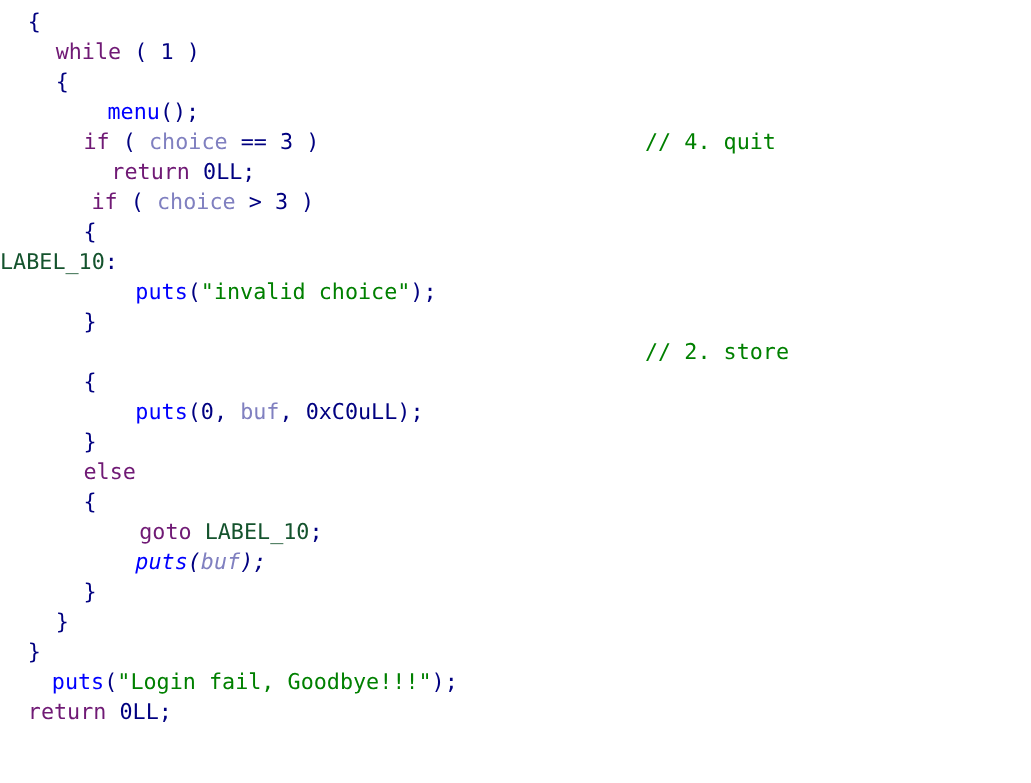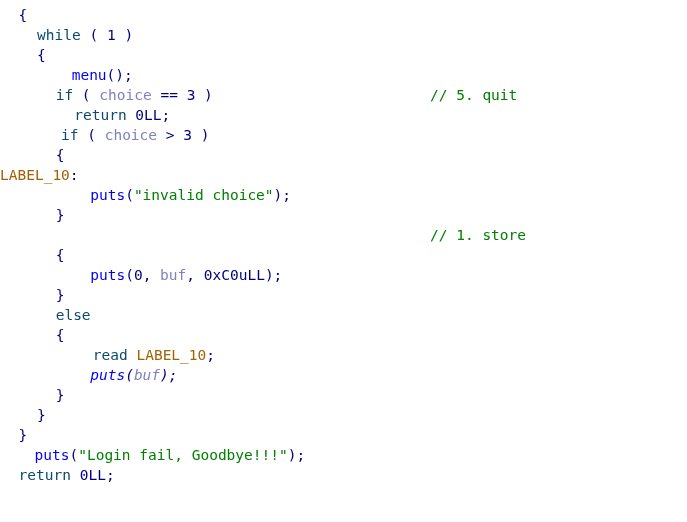--- a/index.html
+++ b/index.html
@@ -37,52 +37,52 @@
     white-space: pre;
   }
   .cmtseg {
     position: absolute;
     top: 0;
     left: 430px;
     white-space: pre;
   }
   
   .t-punct   { color: #000080; }   
-  .t-kw      { color: #0c4a6e; }   
+  .t-kw      { color: #701a75; }   
   .t-func    { color: #0000ff; margin-left: 16px; }   
   .t-var     { color: #8080c0; }   
   .t-str     { color: #008000; }   
   .t-cmt     { color: #008000; }   
-  .t-label   { color: #a16207; }   
+  .t-label   { color: #14532d; }   
   .t-num     { color: #000080; }
 </style>
 </head>
 <body>
 
 <div id="viewport">
   <div id="code">
       <div class="line"></div>
       <div class="line"><span class="codeseg" style="left: 18.56px;"><span class="t-punct">{</span></span></div>
       <div class="line"><span class="codeseg" style="left: 37.12px;"><span class="t-kw">while</span><span class="t-punct"> ( </span><span class="t-num">1</span><span class="t-punct"> )</span></span></div>
       <div class="line"><span class="codeseg" style="left: 37.12px;"><span class="t-punct">{</span></span></div>
       <div class="line"><span class="codeseg" style="left: 55.68px;"><span class="t-func">menu</span><span class="t-punct">();</span></span></div>
-      <div class="line"><span class="codeseg" style="left: 55.68px;"><span class="t-kw">if</span><span class="t-punct"> ( </span><span class="t-var">choice</span><span class="t-punct"> == </span><span class="t-num">3</span><span class="t-punct"> )</span></span><span class="cmtseg t-cmt">// 5. quit</span></div>
+      <div class="line"><span class="codeseg" style="left: 55.68px;"><span class="t-kw">if</span><span class="t-punct"> ( </span><span class="t-var">choice</span><span class="t-punct"> == </span><span class="t-num">3</span><span class="t-punct"> )</span></span><span class="cmtseg t-cmt">// 4. quit</span></div>
       <div class="line"><span class="codeseg" style="left: 74.24px;"><span class="t-kw">return</span><span class="t-punct"> </span><span class="t-num">0LL</span><span class="t-punct">;</span></span></div>
       <div class="line"><span class="codeseg" style="left: 61px;"><span class="t-kw">if</span><span class="t-punct"> ( </span><span class="t-var">choice</span><span class="t-punct"> &gt; </span><span class="t-num">3</span><span class="t-punct"> )</span></span></div>
       <div class="line"><span class="codeseg" style="left: 55.68px;"><span class="t-punct">{</span></span></div>
       <div class="line"><span class="codeseg" style="left: 0px;"><span class="t-label">LABEL_10</span><span class="t-punct">:</span></span></div>
       <div class="line"><span class="codeseg" style="left: 74.24px;"><span class="t-func">puts</span><span class="t-punct">(</span><span class="t-str">"invalid choice"</span><span class="t-punct">);</span></span></div>
       <div class="line"><span class="codeseg" style="left: 55.68px;"><span class="t-punct">}</span></span></div>
-      <div class="line"><span class="cmtseg t-cmt">// 1. store</span></div>
+      <div class="line"><span class="cmtseg t-cmt">// 2. store</span></div>
       <div class="line"><span class="codeseg" style="left: 55.68px;"><span class="t-punct">{</span></span></div>
       <div class="line"><span class="codeseg" style="left: 74.24px;"><span class="t-func">puts</span><span class="t-punct">(</span><span class="t-num">0</span><span class="t-punct">, </span><span class="t-var">buf</span><span class="t-punct">, </span><span class="t-num">0xC0uLL</span><span class="t-punct">);</span></span></div>
       <div class="line"><span class="codeseg" style="left: 55.68px;"><span class="t-punct">}</span></span></div>
       <div class="line"><span class="codeseg" style="left: 55.68px;"><span class="t-kw">else</span></span></div>
       <div class="line"><span class="codeseg" style="left: 55.68px;"><span class="t-punct">{</span></span></div>
-      <div class="line"><span class="codeseg" style="left: 92.8px;"><span class="t-kw">read</span><span class="t-punct"> </span><span class="t-label">LABEL_10</span><span class="t-punct">;</span></span></div>
+      <div class="line"><span class="codeseg" style="left: 92.8px;"><span class="t-kw">goto</span><span class="t-punct"> </span><span class="t-label">LABEL_10</span><span class="t-punct">;</span></span></div>
       <div class="line"><span class="codeseg" style="left: 74.24px; font-style: italic;"><span class="t-func">puts</span><span class="t-punct">(</span><span class="t-var">buf</span><span class="t-punct">);</span></span></div>
       <div class="line"><span class="codeseg" style="left: 55.68px;"><span class="t-punct">}</span></span></div>
       <div class="line"><span class="codeseg" style="left: 37.12px;"><span class="t-punct">}</span></span></div>
       <div class="line"><span class="codeseg" style="left: 18.56px;"><span class="t-punct">}</span></span></div>
       <div class="line"><span class="codeseg" style="left: 18.56px;"><span class="t-func">puts</span><span class="t-punct">(</span><span class="t-str">"Login fail, Goodbye!!!"</span><span class="t-punct">);</span></span></div>
       <div class="line"><span class="codeseg" style="left: 18.56px;"><span class="t-kw">return</span><span class="t-punct"> </span><span class="t-num">0LL</span><span class="t-punct">;</span></span></div>
     </div>
 </div>
 
 </body></html>

